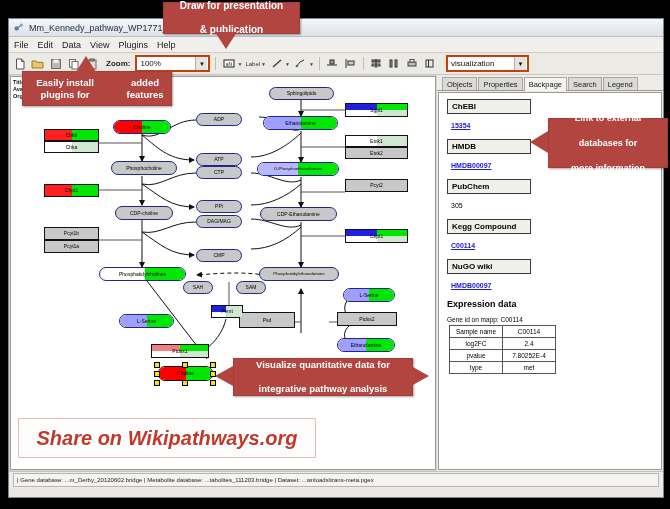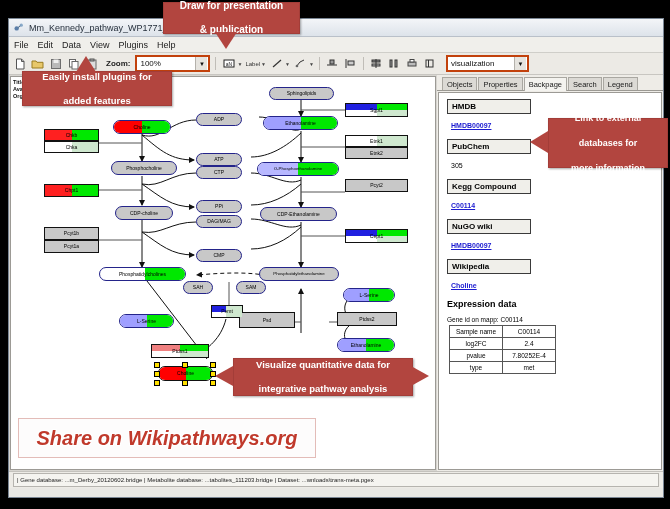--- a/index.html
+++ b/index.html
@@ -465,38 +465,38 @@
       <div class="tabs">
         <div class="tab">Objects</div>
         <div class="tab">Properties</div>
         <div class="tab on">Backpage</div>
         <div class="tab">Search</div>
         <div class="tab">Legend</div>
       </div>
 
       <div class="bp">
         <div class="blk">
+          <div class="dbbox">ChEBI</div>
+          <a class="dblink" href="#">15354</a>
+        </div>
+        <div class="blk">
           <div class="dbbox">HMDB</div>
           <a class="dblink" href="#">HMDB00097</a>
         </div>
         <div class="blk">
           <div class="dbbox">PubChem</div>
           <span class="dbplain">305</span>
         </div>
         <div class="blk">
           <div class="dbbox">Kegg Compound</div>
           <a class="dblink" href="#">C00114</a>
         </div>
         <div class="blk">
           <div class="dbbox">NuGO wiki</div>
           <a class="dblink" href="#">HMDB00097</a>
-        </div>
-        <div class="blk">
-          <div class="dbbox">Wikipedia</div>
-          <a class="dblink" href="#">Choline</a>
         </div>
 
         <div class="exph">Expression data</div>
         <div class="geneid">Gene id on mapp: C00114</div>
         <table class="exp">
           <tbody>
               <tr>
             <td>Sample name</td>
             <td>C00114</td>
               </tr>
@@ -522,21 +522,21 @@
     <div class="box">| Gene database: ...m_Derby_20120602.bridge | Metabolite database: ...tabolites_111203.bridge | Dataset: ...wnloads\trans-meta.pgex</div>
   </div>
 </div>
 
 <div class="callout" style="left:163px;top:2px;width:135px;height:30px;font-size:10px;flex-direction:column;">
   <span>Draw for presentation</span>
   <span>&amp; publication</span>
 </div>
 <div class="tri" style="left:215px;top:32px;border-left:11px solid transparent;border-right:11px solid transparent;border-top:17px solid #b2453f;"></div>
 
-<div class="callout" style="left:22px;top:71px;width:148px;height:33px;font-size:9.5px;flex-direction:column;">
+<div class="callout" style="left:22px;top:71px;width:148px;height:33px;font-size:9.5px;flex-direction:row;">
   <span>Easily install plugins for</span>
   <span>added features</span>
 </div>
 <div class="tri" style="left:76px;top:56px;border-left:10px solid transparent;border-right:10px solid transparent;border-bottom:16px solid #b2453f;"></div>
 
 <div class="callout" style="left:548px;top:118px;width:118px;height:48px;font-size:9px;flex-direction:column;line-height:13px;">
   <span>Link  to external</span>
   <span>databases  for</span>
   <span>more information</span>
 </div>

